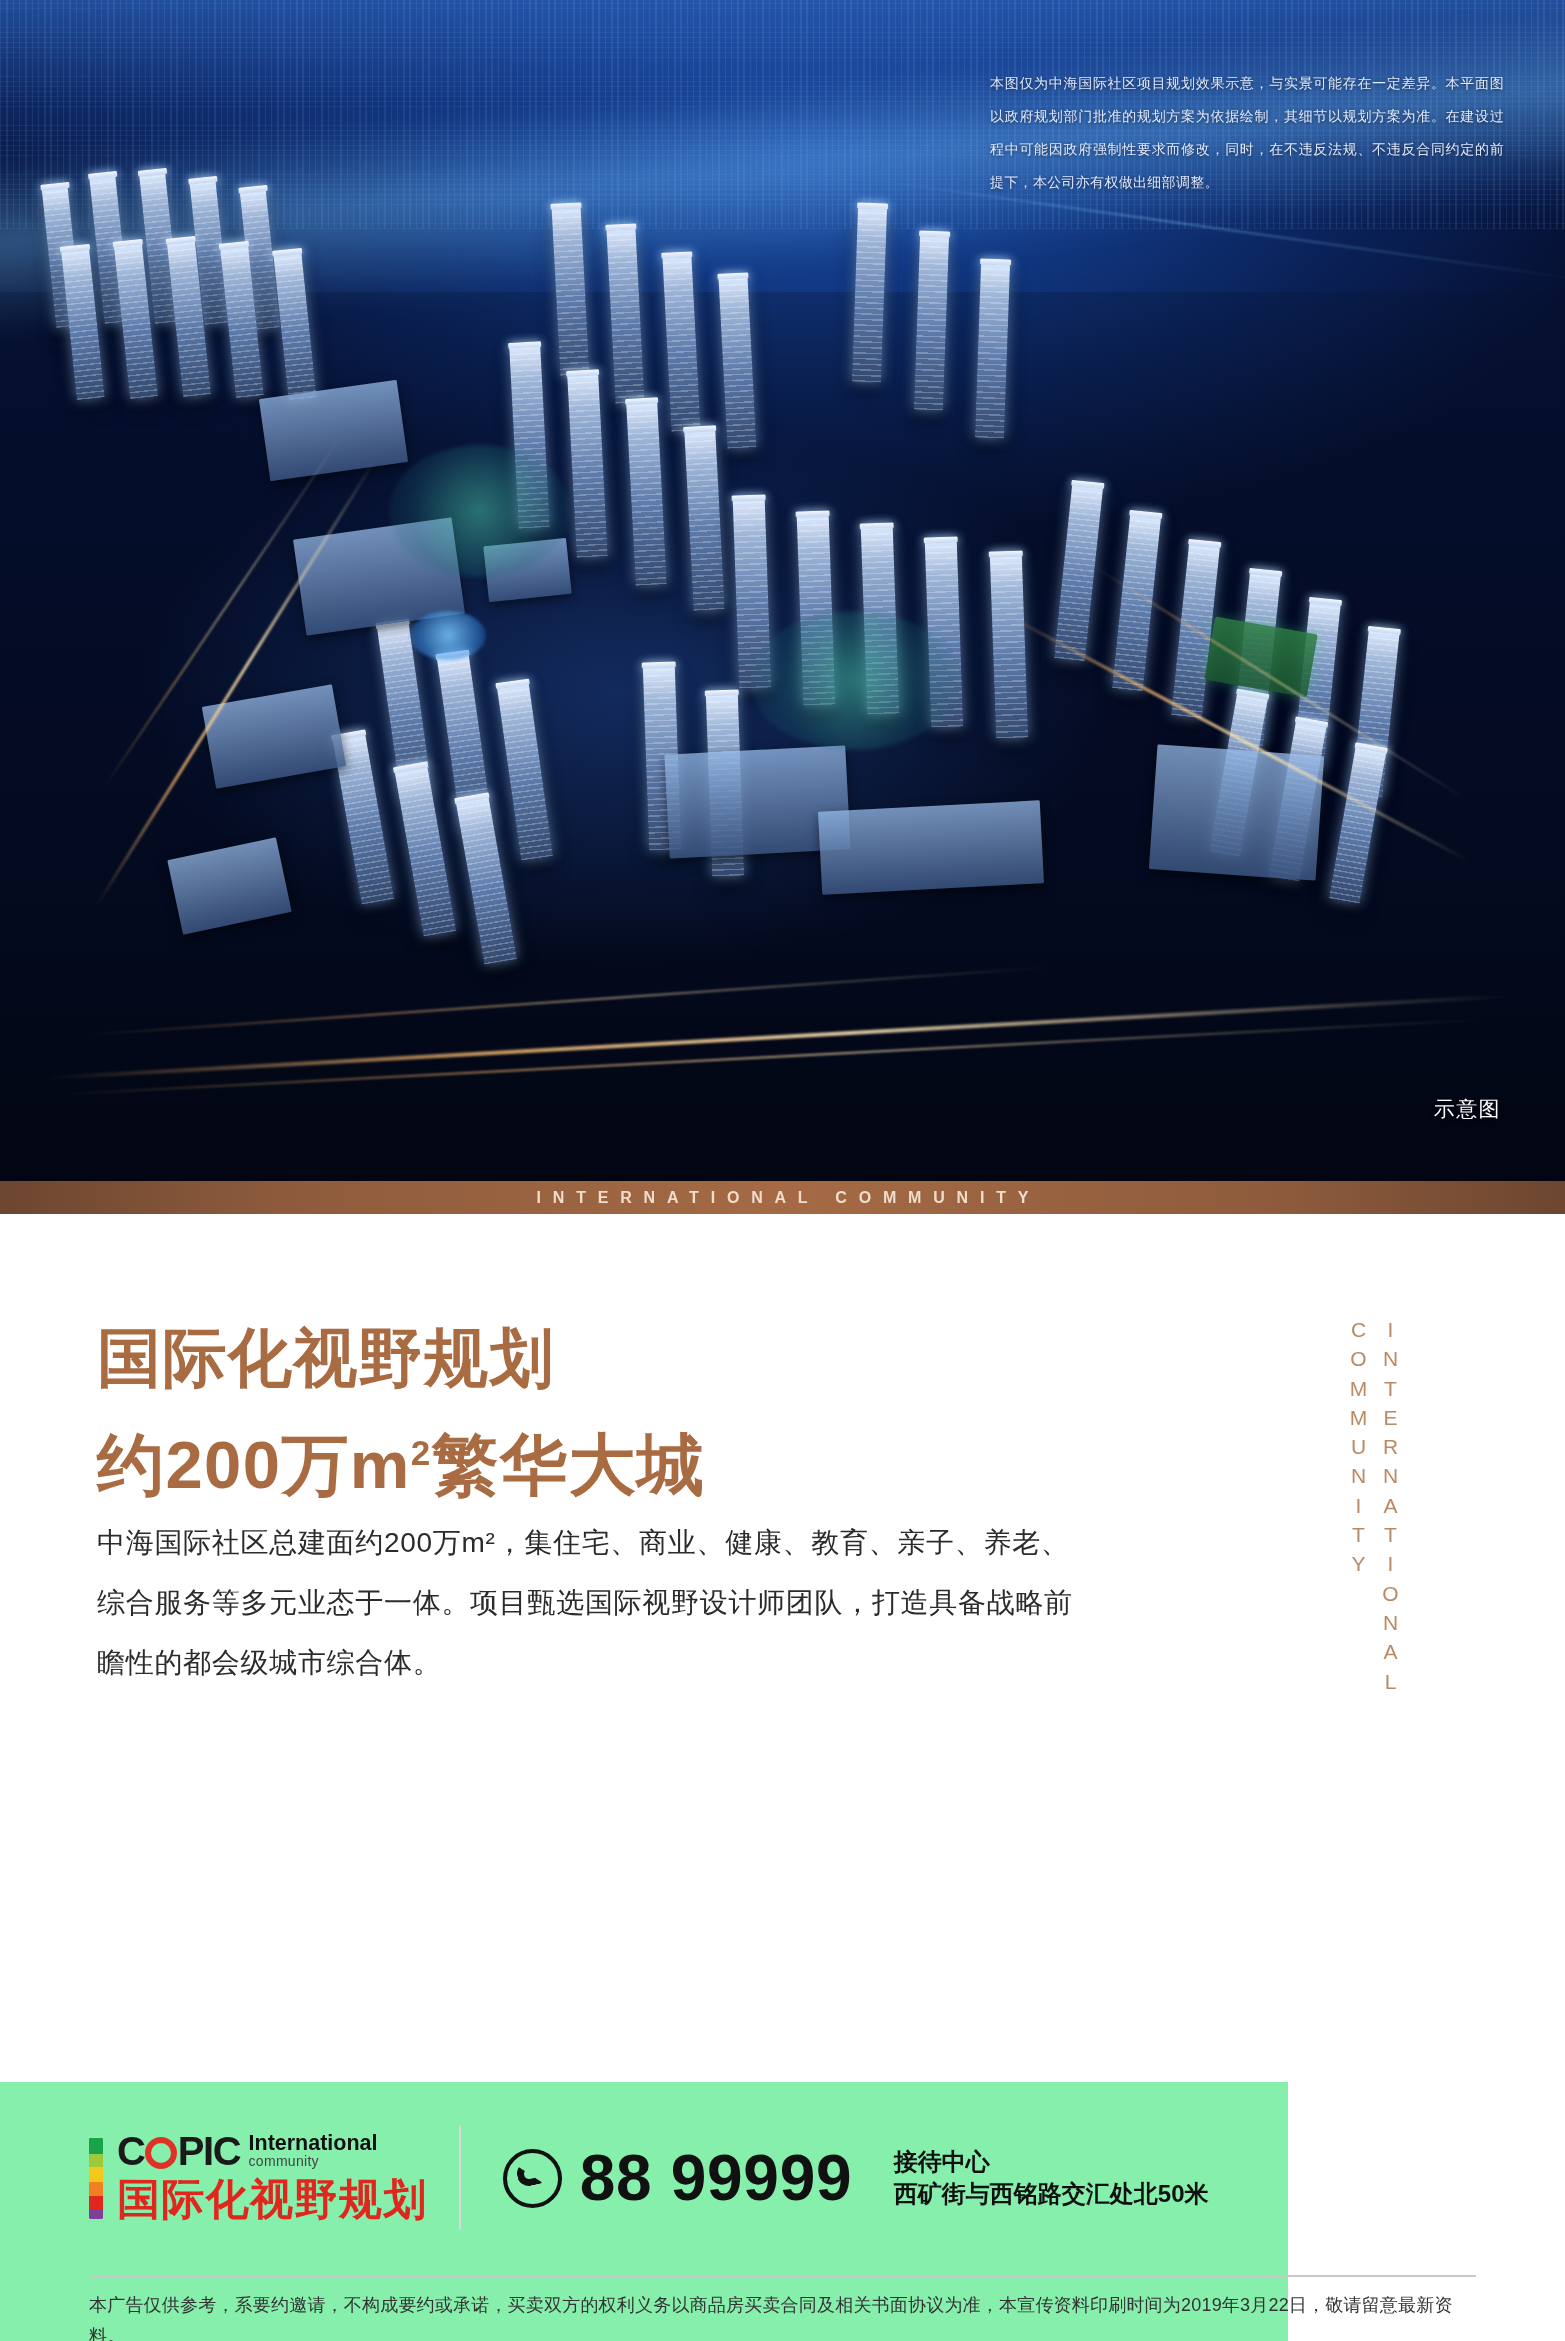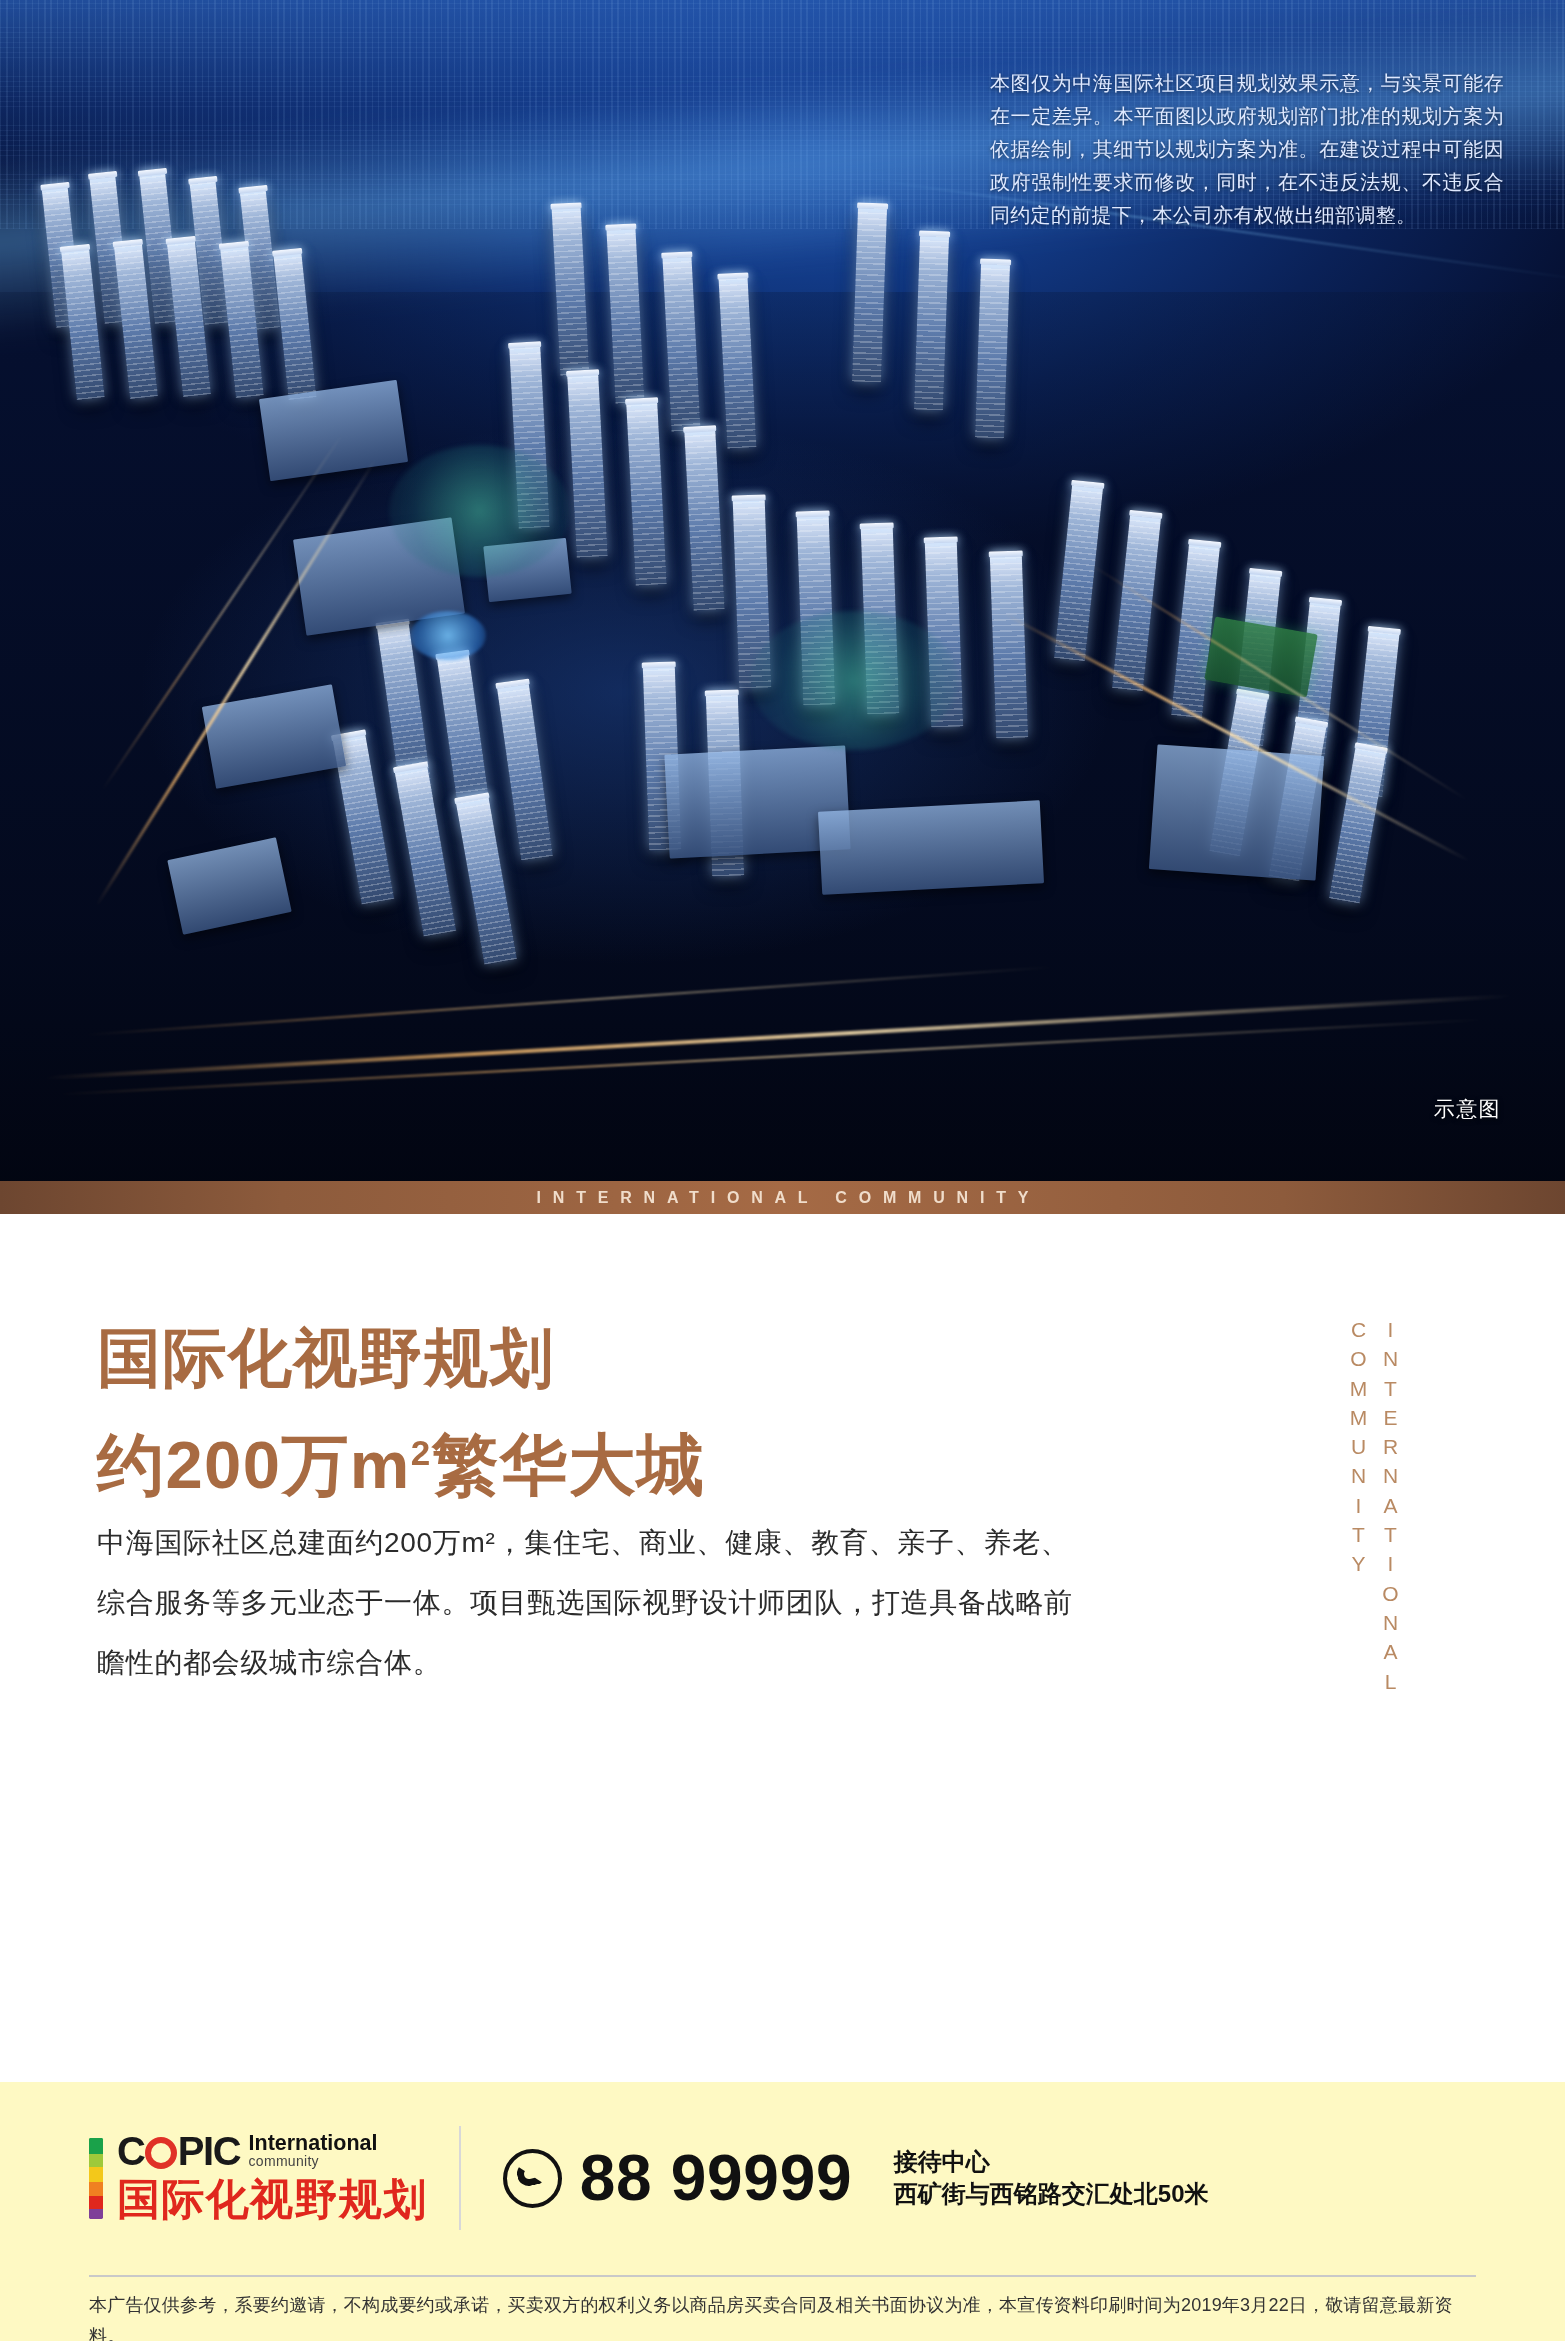--- a/index.html
+++ b/index.html
@@ -136,21 +136,21 @@
     filter: blur(1.4px);
   }
 
   
   .hero-note {
     position: absolute;
     right: 61px;
     top: 67px;
     width: 514px;
     color: #dfe9ff;
-    font-size: 20px;
+    font-size: 14px;
     line-height: 33px;
     letter-spacing: 0.3px;
     text-align: justify;
     text-shadow: 0 1.4px 4.2px rgba(0,0,0,.6);
   }
   .hero-caption {
     position: absolute;
     right: 64px;
     bottom: 58px;
     color: #ffffff;
@@ -231,23 +231,23 @@
     writing-mode: vertical-rl;
     text-orientation: upright;
     white-space: pre-line;
   }
 
   
   .footer {
     position: absolute;
     left: 0;
     top: 2082px;
-    width: 1565px;
+    width: 1288px;
     height: 260px;
-    background: #fef9c3;
+    background: #86efac;
   }
   .footer-main {
     position: relative;
     height: 192px;
     display: flex;
     align-items: center;
     padding-left: 89px;
   }
   .logo-block {
     display: flex;

